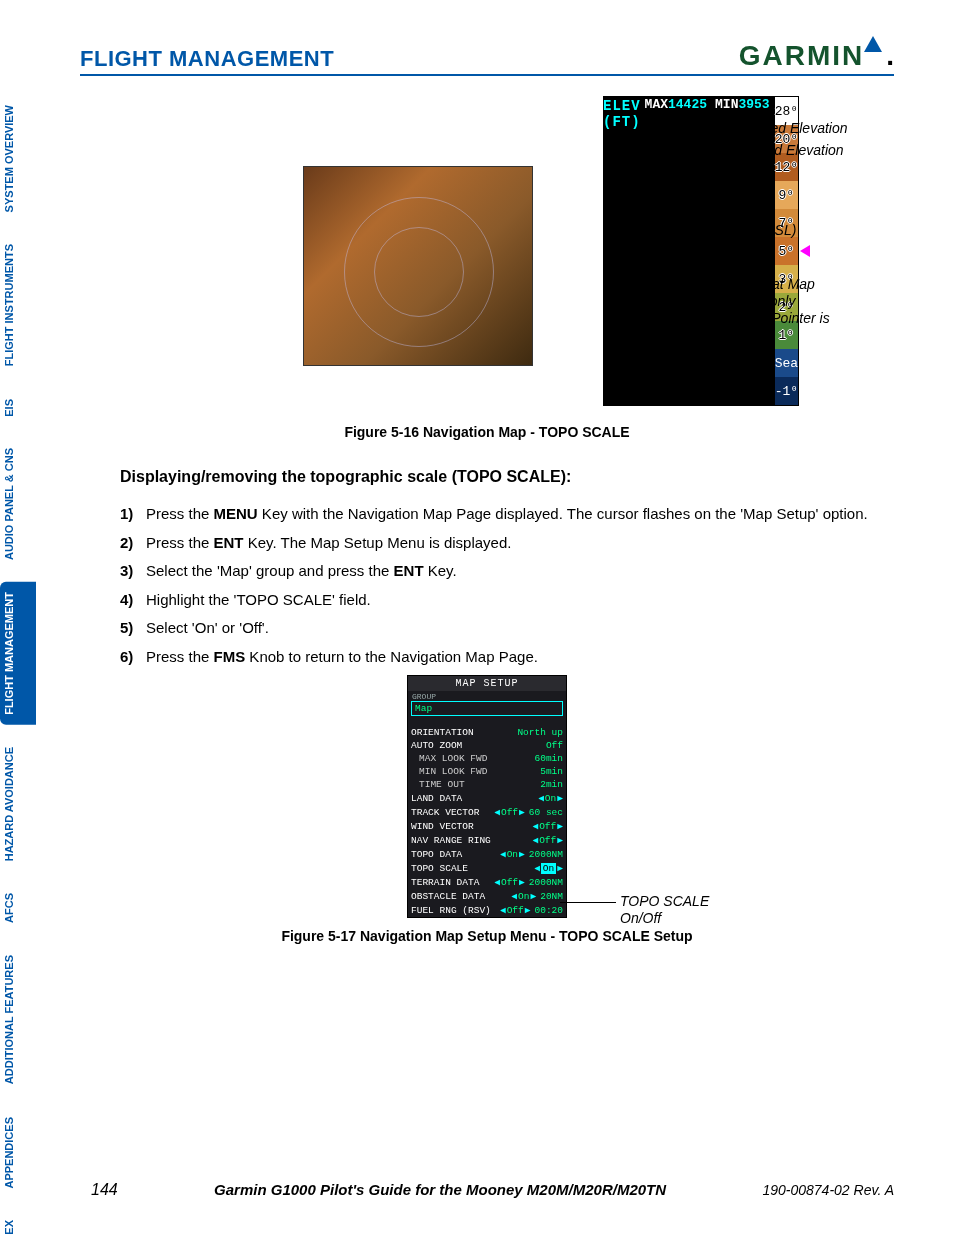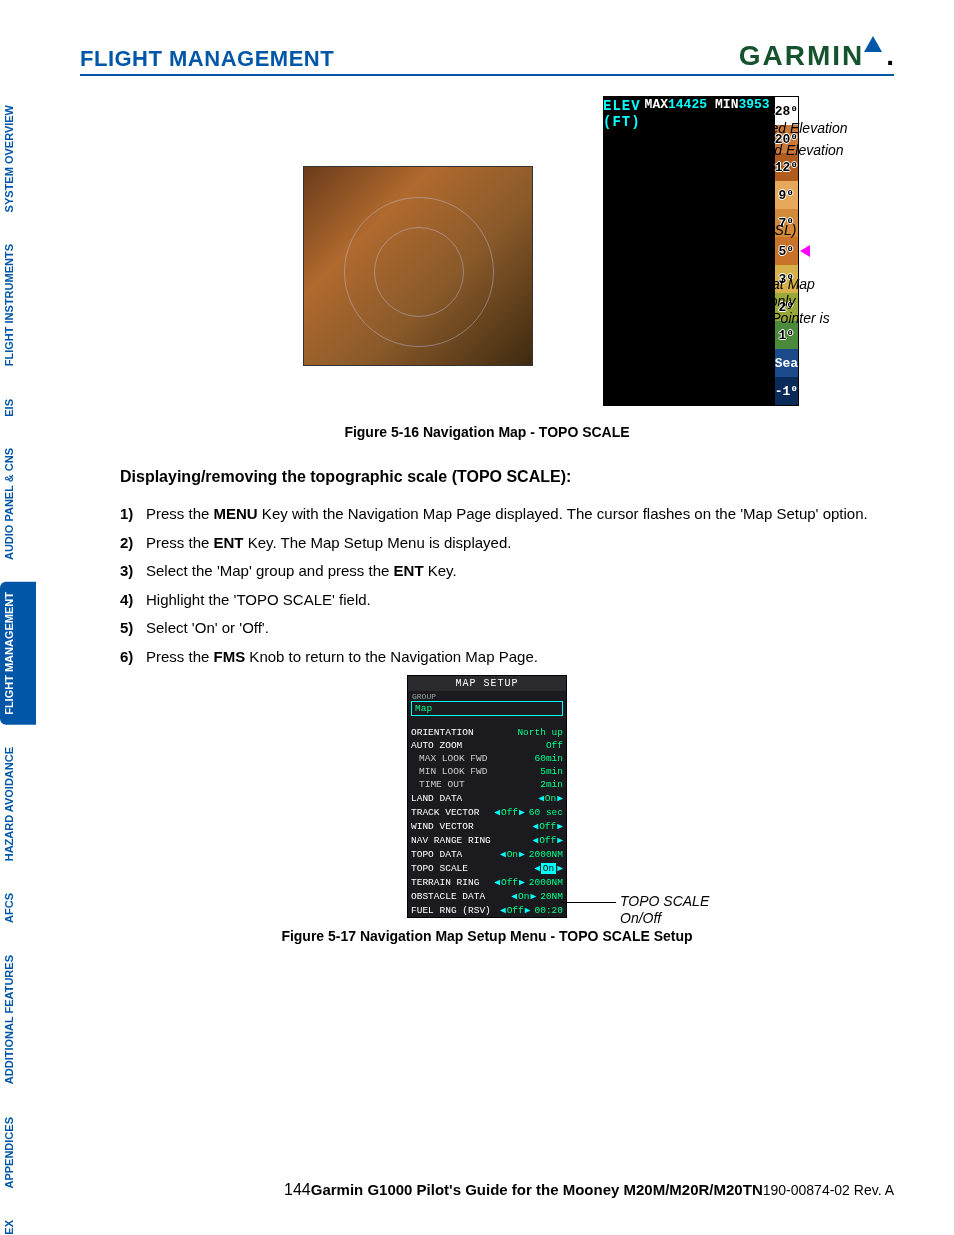--- a/index.html
+++ b/index.html
@@ -25,21 +25,21 @@
   .tab.active { color: #fff; background: #0057a8; }
 
   .fig1 { display: flex; justify-content: center; gap: 10px; margin: 10px 0 10px 40px; position: relative; height: 310px; }
   .map-thumb { width: 230px; height: 200px; background: linear-gradient(135deg,#6a3b1a 0%, #b06a2e 30%, #8a5a2a 60%, #3e2a10 100%); border: 1px solid #333; margin-top: 70px; position: relative; overflow: hidden; }
   .map-thumb .ring { position:absolute; border:1px solid rgba(200,200,255,.4); border-radius:50%; }
   .topo-box { width: 108px; display:flex; flex-direction:row; }
   .elev-header { background:#000; color:#0ff; font-family: "Courier New", monospace; font-weight:700; font-size:14px; text-align:center; padding:2px 0; letter-spacing:1px;}
   .elev-row { background:#000; color:#fff; font-family:"Courier New",monospace; font-size:13px; font-weight:700; display:flex; justify-content:space-between; padding:1px 4px;}
   .elev-row .val { color:#0ff; }
   .grad { display:flex; flex-direction:column; border:1px solid #000;}
-  .band { height:36px; display:flex; align-items:center; justify-content:center; font-family:"Courier New",monospace; font-weight:700; font-size:13px; color:#000; text-shadow: -1px 0 #fff, 1px 0 #fff, 0 -1px #fff, 0 1px #fff; position:relative;}
+  .band { height:36px; display:flex; align-items:center; justify-content:center; font-family:"Courier New",monospace; font-weight:400; font-size:13px; color:#000; text-shadow: -1px 0 #fff, 1px 0 #fff, 0 -1px #fff, 0 1px #fff; position:relative;}
   .band.sea { color:#fff; text-shadow:none;}
   .pointer { position:absolute; right:-12px; width:0;height:0; border-top:6px solid transparent; border-bottom:6px solid transparent; border-right:10px solid #f0f;}
   .annot-left { position:absolute; font-style:italic; font-size:14px; text-align:right; line-height:1.2;}
   .annot-right { position:absolute; font-style:italic; font-size:14px; text-align:left; line-height:1.2;}
   .lead { position:absolute; background:#000; height:1px;}
 
   .caption { text-align:center; font-weight:700; font-size:14px; margin:18px 0 28px;}
   .subhead { font-weight:700; font-size:16px; margin: 0 0 14px 40px;}
   .steps { margin-left: 40px; font-size:15px; line-height:1.9;}
   .steps .num { font-weight:700; display:inline-block; width:26px;}
@@ -54,21 +54,21 @@
   .setup .row .lbl { flex:1; color:#fff;}
   .setup .row .lbl.sub { padding-left:8px; color:#ccc;}
   .setup .row .val { color:#0f8;}
   .setup .row .val2 { color:#0f8; margin-left:4px;}
   .setup .row .sel { background:#0ff; color:#000; padding:0 2px;}
   .tri-l { color:#0ff; margin-right:1px;}
   .tri-r { color:#0ff; margin-left:1px;}
   .fig2-annot { position:absolute; font-style:italic; font-size:14px; line-height:1.2;}
   .fig2-lead { position:absolute; background:#000; height:1px;}
 
-  .footer { position:absolute; bottom:36px; left:75px; right:60px; display:flex; justify-content:flex-end; align-items:baseline; font-size:14px;}
+  .footer { position:absolute; bottom:36px; left:91px; right:60px; display:flex; justify-content:space-between; align-items:baseline; font-size:14px;font-style:italic;}
   .footer .pg { font-size:16px;}
   .footer .mid { font-weight:700; font-size:15px;}
 </style>
 </head>
 <body>
 
 <div class="side-tabs" id="side-tabs">
     <div class="tab inactive">SYSTEM OVERVIEW</div>
     <div class="tab inactive">FLIGHT INSTRUMENTS</div>
     <div class="tab inactive">EIS</div>
@@ -217,21 +217,21 @@
             <span class="tri-r">▶</span>
             <span class="val2">2000NM</span>
           </div>
           <div class="row">
             <span class="lbl">TOPO SCALE</span>
             <span class="tri-l">◀</span>
             <span class="sel">On</span>
             <span class="tri-r">▶</span>
           </div>
           <div class="row">
-            <span class="lbl">TERRAIN RING</span>
+            <span class="lbl">TERRAIN DATA</span>
             <span class="tri-l">◀</span>
             <span class="val">Off</span>
             <span class="tri-r">▶</span>
             <span class="val2">2000NM</span>
           </div>
           <div class="row">
             <span class="lbl">OBSTACLE DATA</span>
             <span class="tri-l">◀</span>
             <span class="val">On</span>
             <span class="tri-r">▶</span>

